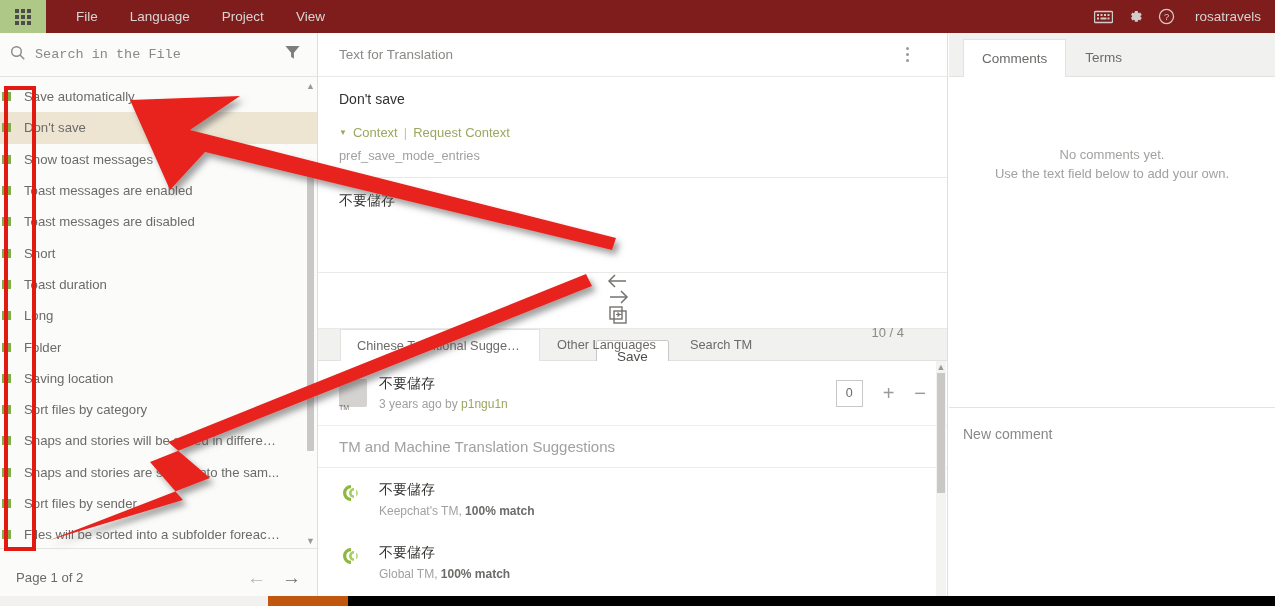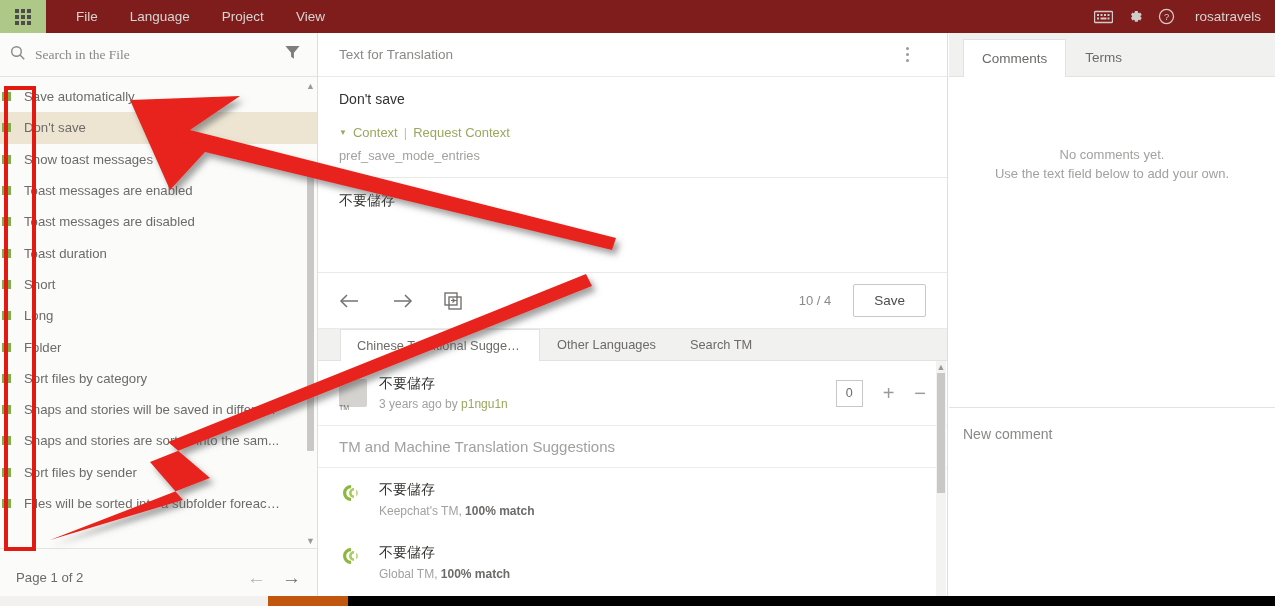--- a/index.html
+++ b/index.html
@@ -33,21 +33,21 @@
   .leftpanel {
     position: absolute; left: 0; top: 33px; width: 318px; height: 573px;
     background: #fbfbfa; border-right: 1px solid #dededd;
   }
   .searchbar {
     height: 44px; display: flex; align-items: center; padding: 0 10px;
     border-bottom: 1px solid #e3e3e1; background: #fbfbfa;
   }
   .search-input {
     border: none; outline: none; background: transparent; flex: 1;
-    font-size: 13.5px; color: #a16207; font-family: Liberation Serif, serif;
+    font-size: 13.5px; color: #a16207; font-family: Liberation Mono, monospace;
     margin-left: 9px;
   }
   .search-input::placeholder { color: #8b8986; }
   .filter-icon { cursor: pointer; padding: 0 6px; }
 
   .list-wrap { position: relative; height: 469px; overflow: hidden; }
   .list { padding-top: 4px; }
   .lrow {
     display: flex; align-items: center; height: 31.3px; padding-left: 2px;
     cursor: pointer; font-size: 13.2px; color: #6d6b68; white-space: nowrap;
@@ -114,20 +114,21 @@
     height: 96px; padding: 14px 21px; background: #fff;
   }
   .target-text {
     font-size: 14px; color: #333230; border: none; outline: none; width: 100%;
     font-family: "Liberation Sans", sans-serif; resize: none; background: transparent;
   }
 
   .edit-toolbar {
     height: 56px; display: flex; align-items: center; padding: 0 21px;
     border-bottom: 1px solid #e9e9e7;
+    flex-direction: column;
   }
   .tbtn { color: #74726f; cursor: pointer; margin-right: 30px; display: flex; align-items: center; }
   .counter { margin-left: auto; font-size: 13px; color: #8b8986; margin-right: 22px; }
   .save-btn {
     border: 1px solid #cac8c5; background: #fff; border-radius: 2px;
     padding: 8px 20px; font-size: 13.5px; color: #4f4d4a; cursor: pointer;
     font-family: "Liberation Sans", sans-serif;
   }
 
   .tabstrip {
@@ -301,33 +302,37 @@
         <div class="lrow">
             <span class="sq"></span>
             <span class="ltxt">Toast messages are enabled</span>
           </div>
         <div class="lrow">
             <span class="sq"></span>
             <span class="ltxt">Toast messages are disabled</span>
           </div>
         <div class="lrow">
             <span class="sq"></span>
+            <span class="ltxt">Short</span>
+          </div>
+        <div class="lrow">
+            <span class="sq"></span>
             <span class="ltxt">Toast duration</span>
           </div>
         <div class="lrow">
             <span class="sq"></span>
-            <span class="ltxt">Short</span>
-          </div>
-        <div class="lrow">
-            <span class="sq"></span>
             <span class="ltxt">Long</span>
           </div>
         <div class="lrow">
             <span class="sq"></span>
             <span class="ltxt">Folder</span>
+          </div>
+        <div class="lrow">
+            <span class="sq"></span>
+            <span class="ltxt">Saving location</span>
           </div>
         <div class="lrow">
             <span class="sq"></span>
             <span class="ltxt">Sort files by category</span>
           </div>
         <div class="lrow">
             <span class="sq"></span>
             <span class="ltxt">Snaps and stories will be saved in different ...</span>
           </div>
         <div class="lrow">

